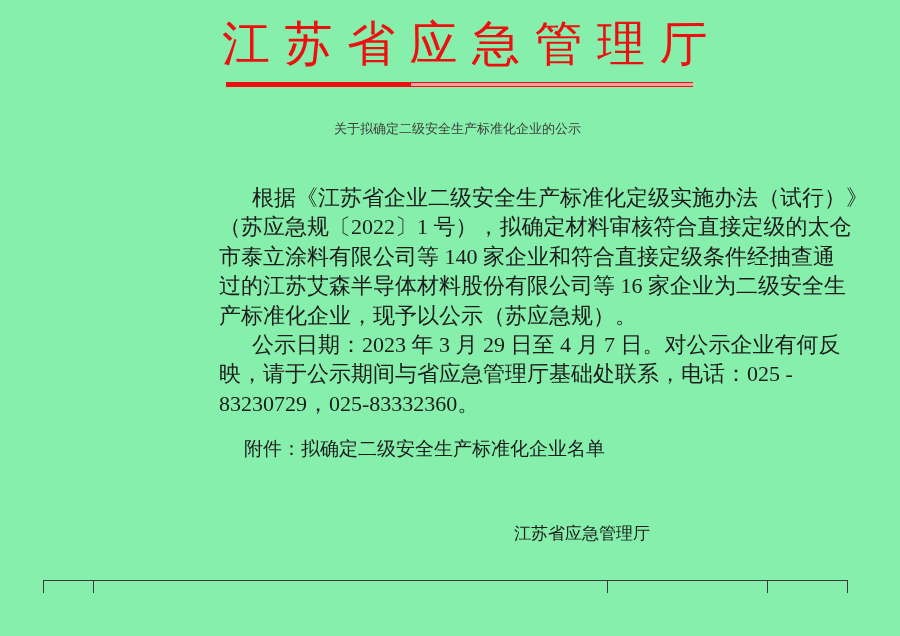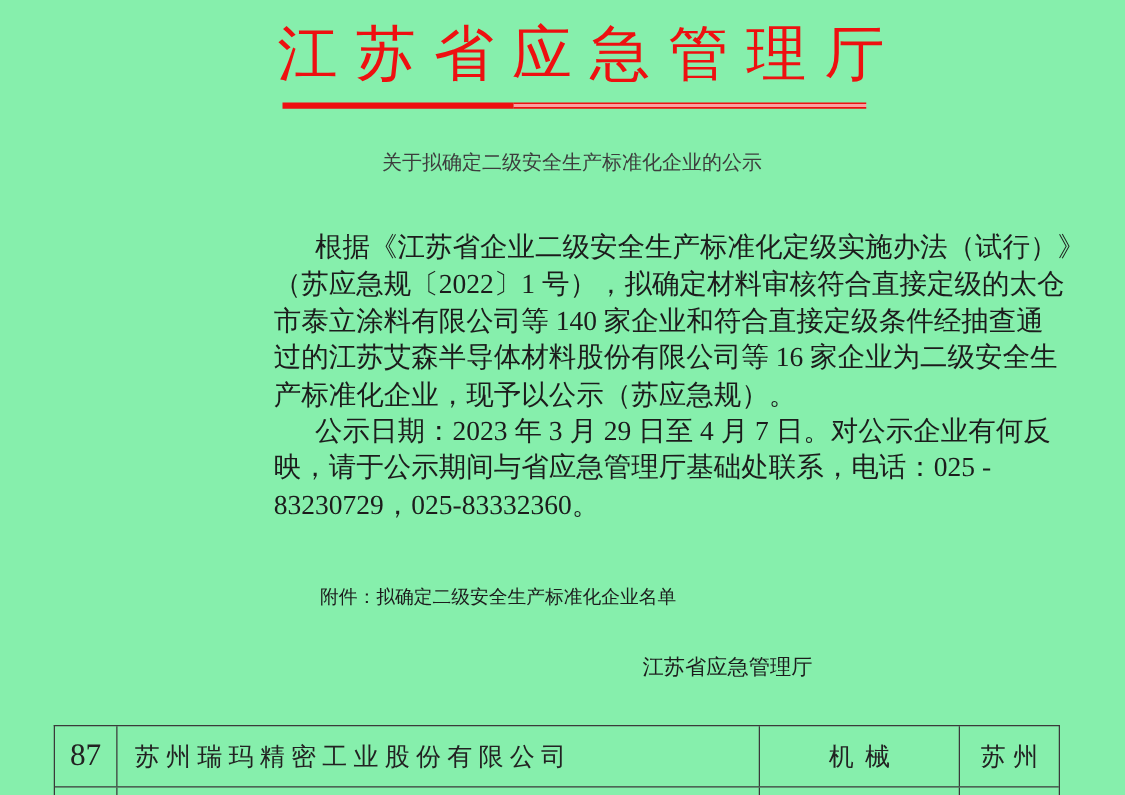--- a/index.html
+++ b/index.html
@@ -51,21 +51,21 @@
   
   .doc-subtitle {
     position: absolute;
     left: 0;
     top: 120px;
     width: 900px;
     padding-left: 15px;
     box-sizing: border-box;
     text-align: center;
     font-family: Liberation Mono, monospace;
-    font-size: 16px;
+    font-size: 13px;
     color: #3d3d3d;
     white-space: nowrap;
   }
 
   
   .doc-body {
     position: absolute;
     left: 219px;
     top: 183px;
     width: 500px;
@@ -73,25 +73,24 @@
     line-height: 29.4px;
   }
   .body-line {
     white-space: nowrap;
   }
   .body-line.indent {
     padding-left: 33px;
   }
   .attachment-line {
     position: absolute;
-    left: 256px;
+    left: 244px;
     top: 436px;
-    font-size: 15px;
+    font-size: 19px;
     white-space: nowrap;
-    margin-top: 32px;
   }
 
   
   .signature-block {
     position: absolute;
     left: 432px;
     top: 519px;
     width: 300px;
     text-align: center;
     font-size: 17px;
@@ -157,26 +156,20 @@
     <div class="body-line">83230729，025-83332360。</div>
   </div>
 
   <div class="attachment-line">附件：拟确定二级安全生产标准化企业名单</div>
 
   <div class="signature-block">
     <div class="signature-org">江苏省应急管理厅</div>
   </div>
 
   <div class="companies-table">
-    <div class="table-row">
-      <div class="cell c-index">87</div>
-      <div class="cell c-company">苏州瑞玛精密工业股份有限公司</div>
-      <div class="cell c-industry">机械</div>
-      <div class="cell c-city">苏州</div>
-    </div>
     <div class="table-row stub">
       <div class="cell c-index"></div>
       <div class="cell c-company"></div>
       <div class="cell c-industry"></div>
       <div class="cell c-city"></div>
     </div>
   </div>
 
 </div>
 

